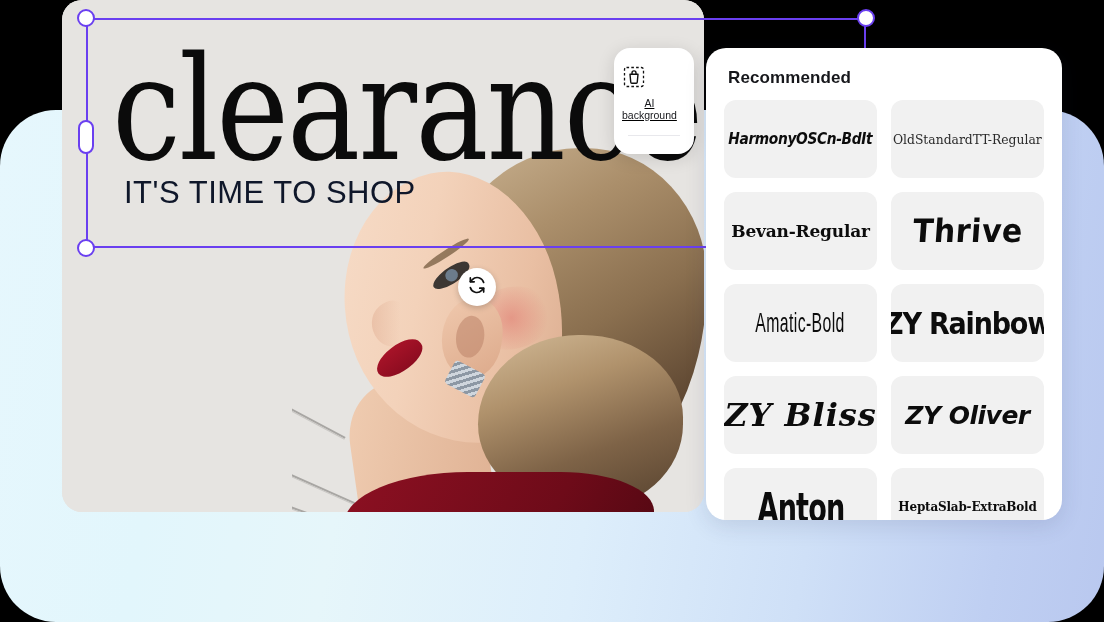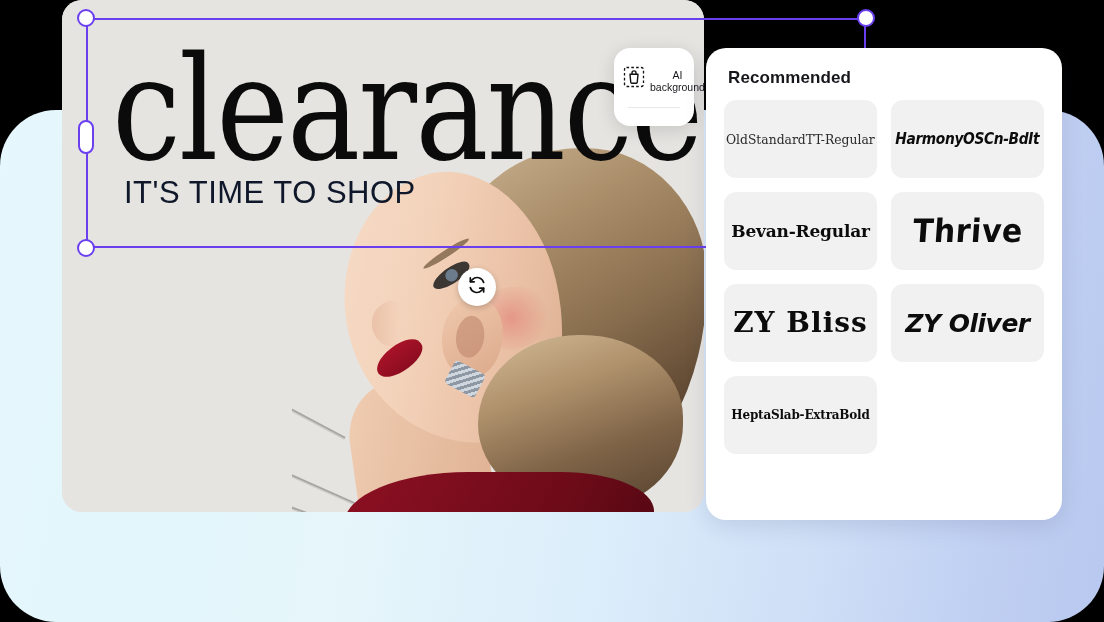--- a/index.html
+++ b/index.html
@@ -264,25 +264,26 @@
     display: flex;
     flex-direction: column;
     align-items: center;
     z-index: 8;
   }
   .tool {
     width: 68px;
     padding: 7px 2px 6px 2px;
     border-radius: 10px;
     display: flex;
-    flex-direction: row;
-    align-items: flex-end;
+    flex-direction: column;
+    align-items: flex-start;
     gap: 4px;
     cursor: pointer;
     margin-bottom: 2px;
+    text-decoration: underline;
   }
   .tool .tool-label {
     font-size: 10.5px;
     line-height: 12px;
     color: #17181c;
     text-align: center;
     font-family: "Liberation Sans", sans-serif;
   }
   .tool.active { background: #f0ecfd; }
   .tool.active .tool-label { color: #6a4ae8; }
@@ -335,21 +336,21 @@
     line-height: 1;
   }
 
   
   .fs-harmony   { font-family: "DejaVu Sans", sans-serif;       font-size: 15px; font-weight: 700; font-style: italic; letter-spacing:-.4px; transform: scaleX(.92); }
   .fs-oldstd    { font-family: "DejaVu Serif", serif;           font-size: 13px; font-weight: 400; color:#2a2a2a; transform: scaleX(.95); }
   .fs-bevan     { font-family: "DejaVu Serif", serif;           font-size: 17px; font-weight: 700; letter-spacing:-.2px; }
   .fs-thrive    { font-family: "DejaVu Sans", sans-serif;       font-size: 30px; font-weight: 700; letter-spacing:.5px; transform: skewX(-4deg) scaleY(1.08); }
   .fs-amatic    { font-family: "Liberation Sans", sans-serif;   font-size: 22px; font-weight: 400; letter-spacing:.5px; transform: scaleX(.72) scaleY(1.25); }
   .fs-rainbow   { font-family: "DejaVu Sans", sans-serif;       font-size: 27px; font-weight: 700; letter-spacing:-1.2px; transform: scaleY(1.12); }
-  .fs-bliss     { font-family: "DejaVu Serif", serif;           font-size: 28px; font-weight: 700; letter-spacing:1px; }
+  .fs-bliss     { font-family: "DejaVu Serif", serif;           font-size: 32px; font-weight: 700; font-style: italic; letter-spacing:1px; }
   .fs-oliver    { font-family: "DejaVu Sans", sans-serif;       font-size: 25px; font-weight: 700; font-style: italic; letter-spacing:-.5px; }
   .fs-anton     { font-family: "DejaVu Sans", sans-serif;       font-size: 33px; font-weight: 700; letter-spacing:-1px; transform: scaleX(.82) scaleY(1.22); }
   .fs-hepta     { font-family: "DejaVu Serif", serif;           font-size: 12px; font-weight: 700; letter-spacing:-.2px; }
 </style>
 </head>
 <body>
 
 <div id="root">
 
   <div class="bg-card"></div>
@@ -420,36 +421,45 @@
     <div class="tool-divider"></div>
 
 
 
   </div>
 
   <div class="panel">
     <div class="panel-title">Recommended</div>
     <div class="font-grid">
         <div class="font-card">
+          <span class="font-sample fs-harmony">HarmonyOSCn-BdIt</span>
+        </div>
+        <div class="font-card">
           <span class="font-sample fs-oldstd">OldStandardTT-Regular</span>
         </div>
         <div class="font-card">
-          <span class="font-sample fs-harmony">HarmonyOSCn-BdIt</span>
-        </div>
-        <div class="font-card">
           <span class="font-sample fs-bevan">Bevan-Regular</span>
         </div>
         <div class="font-card">
           <span class="font-sample fs-thrive">Thrive</span>
         </div>
         <div class="font-card">
+          <span class="font-sample fs-amatic">Amatic-Bold</span>
+        </div>
+        <div class="font-card">
+          <span class="font-sample fs-rainbow">ZY Rainbow</span>
+        </div>
+        <div class="font-card">
           <span class="font-sample fs-bliss">ZY Bliss</span>
         </div>
         <div class="font-card">
           <span class="font-sample fs-oliver">ZY Oliver</span>
+        </div>
+        <div class="font-card">
+          <span class="font-sample fs-anton">Anton</span>
         </div>
         <div class="font-card">
           <span class="font-sample fs-hepta">HeptaSlab-ExtraBold</span>
         </div>
       </div>
   </div>
 
 </div>
 
 </body></html>

